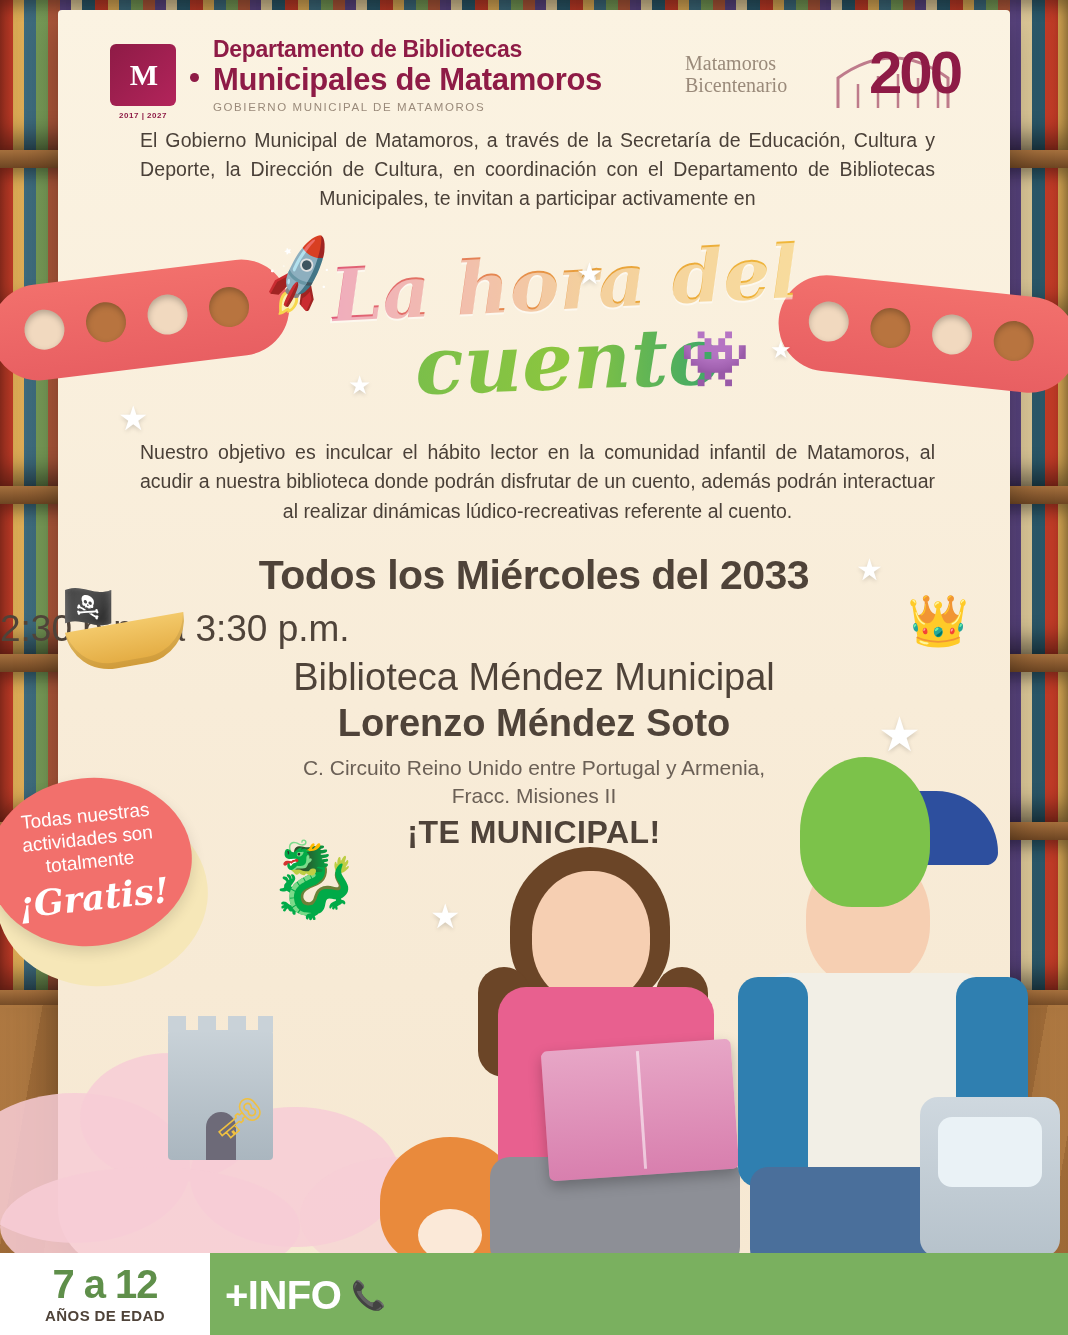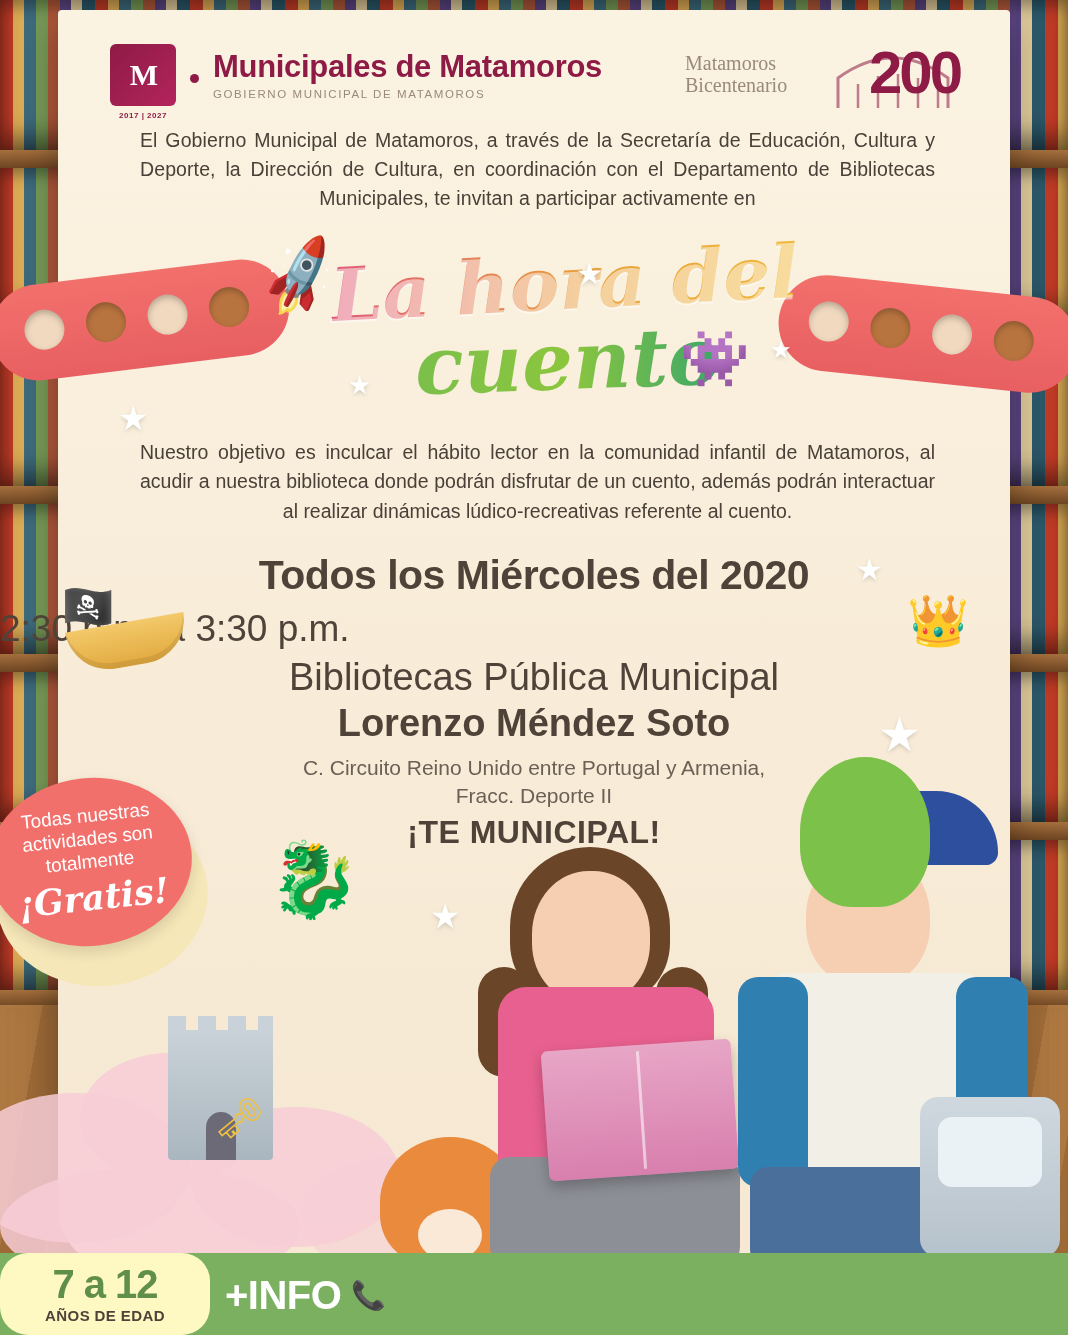--- a/index.html
+++ b/index.html
@@ -276,22 +276,22 @@
   .robot .face { position:absolute; left:18px; top:20px; width:104px; height:70px; background:#eaf2f6; border-radius:14px;}
   .cap { position: absolute; right: 52px; top: -6px; width: 150px; height: 74px; background: #2d4f9e; border-radius: 70px 70px 14px 14px;}
 
   
   .footer {
     position: absolute; left: 0; bottom: 0; width: 1068px; height: 82px;
     background: #7ab05f;
   }
   .footer-left {
     position: absolute; left: 0; bottom: 0; width: 210px; height: 82px;
-    background: #fef9c3;
-    display: flex; flex-direction: column; align-items: center; justify-content: center; border-radius: 28px;
+    background: #ffffff;
+    display: flex; flex-direction: column; align-items: center; justify-content: center;
   }
   .age-num { font-size: 40px; font-weight: bold; color: #5f8f4a; line-height: 1; letter-spacing: -1px;}
   .age-lbl { font-size: 15px; font-weight: bold; color: #4f4339; letter-spacing: .4px; margin-top: 3px;}
   .footer-phone {
     position: absolute; left: 225px; bottom: 17px;
     font-size: 40px; font-weight: bold; color: #ffffff; letter-spacing: -.5px;
     display: flex; align-items: center; gap: 10px;
   }
   .phone-ic { font-size: 28px; }
 </style>
@@ -318,20 +318,21 @@
   <div class="panel"></div>
 
   <div class="header">
     <div class="logo-left">
       <div class="logo-mark">
         <span>M</span>
         <span class="yrs">2017 | 2027</span>
       </div>
       <div class="logo-dot"></div>
       <div class="logo-text">
+        <div class="l1">Departamento de Bibliotecas</div>
         <div class="l2">Municipales de Matamoros</div>
         <div class="l3">GOBIERNO MUNICIPAL DE MATAMOROS</div>
       </div>
     </div>
     <div class="logo-right">
       <div class="bicent-txt">
         <div>Matamoros</div>
         <div>Bicentenario</div>
       </div>
       <div class="bicent-200">200</div>
@@ -367,26 +368,26 @@
   <div class="star" style="left:118px; top:398px; font-size:34px;">★</div>
   <div class="star" style="left:348px; top:370px; font-size:26px;">★</div>
   <div class="star" style="left:576px; top:256px; font-size:30px;">★</div>
   <div class="star" style="left:770px; top:336px; font-size:24px;">★</div>
   <div class="star" style="left:856px; top:552px; font-size:30px;">★</div>
   <div class="star" style="left:878px; top:706px; font-size:48px;">★</div>
   <div class="star" style="left:430px; top:896px; font-size:34px;">★</div>
 
   <div class="objective">Nuestro objetivo es inculcar el hábito lector en la comunidad infantil de Matamoros, al acudir a nuestra biblioteca donde podrán disfrutar de un cuento, además podrán interactuar al realizar dinámicas lúdico-recreativas referente al cuento.</div>
 
-  <div class="ev-date">Todos los Miércoles del 2020</div>
+  <div class="ev-date">Todos los Miércoles del 2033</div>
   <div class="ev-time">2:30 p.m. a 3:30 p.m.</div>
-  <div class="ev-place">Bibliotecas Pública Municipal</div>
+  <div class="ev-place">Biblioteca Méndez Municipal</div>
   <div class="ev-name">Lorenzo Méndez Soto</div>
   <div class="ev-addr1">C. Circuito Reino Unido entre Portugal y Armenia,</div>
-  <div class="ev-addr2">Fracc. Deporte II</div>
+  <div class="ev-addr2">Fracc. Misiones II</div>
   <div class="ev-wait">¡TE MUNICIPAL!</div>
 
   <div class="boat"></div>
   <div class="pirate">🏴‍☠️</div>
   <div class="crown">👑</div>
   <div class="dragon-deco">🐉</div>
 
   <div class="gratis-shadow"></div>
   <div class="gratis">
     <div>Todas nuestras</div>

